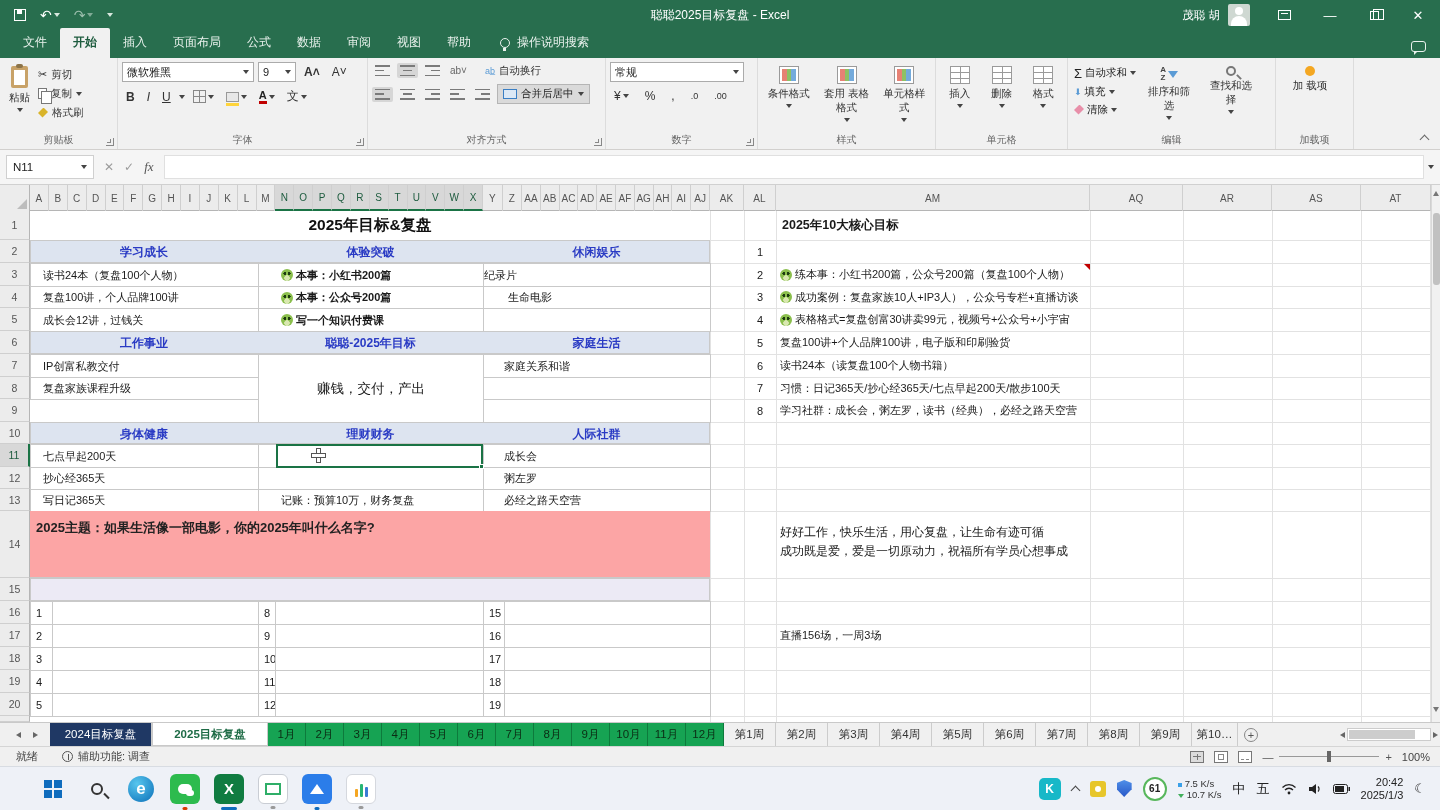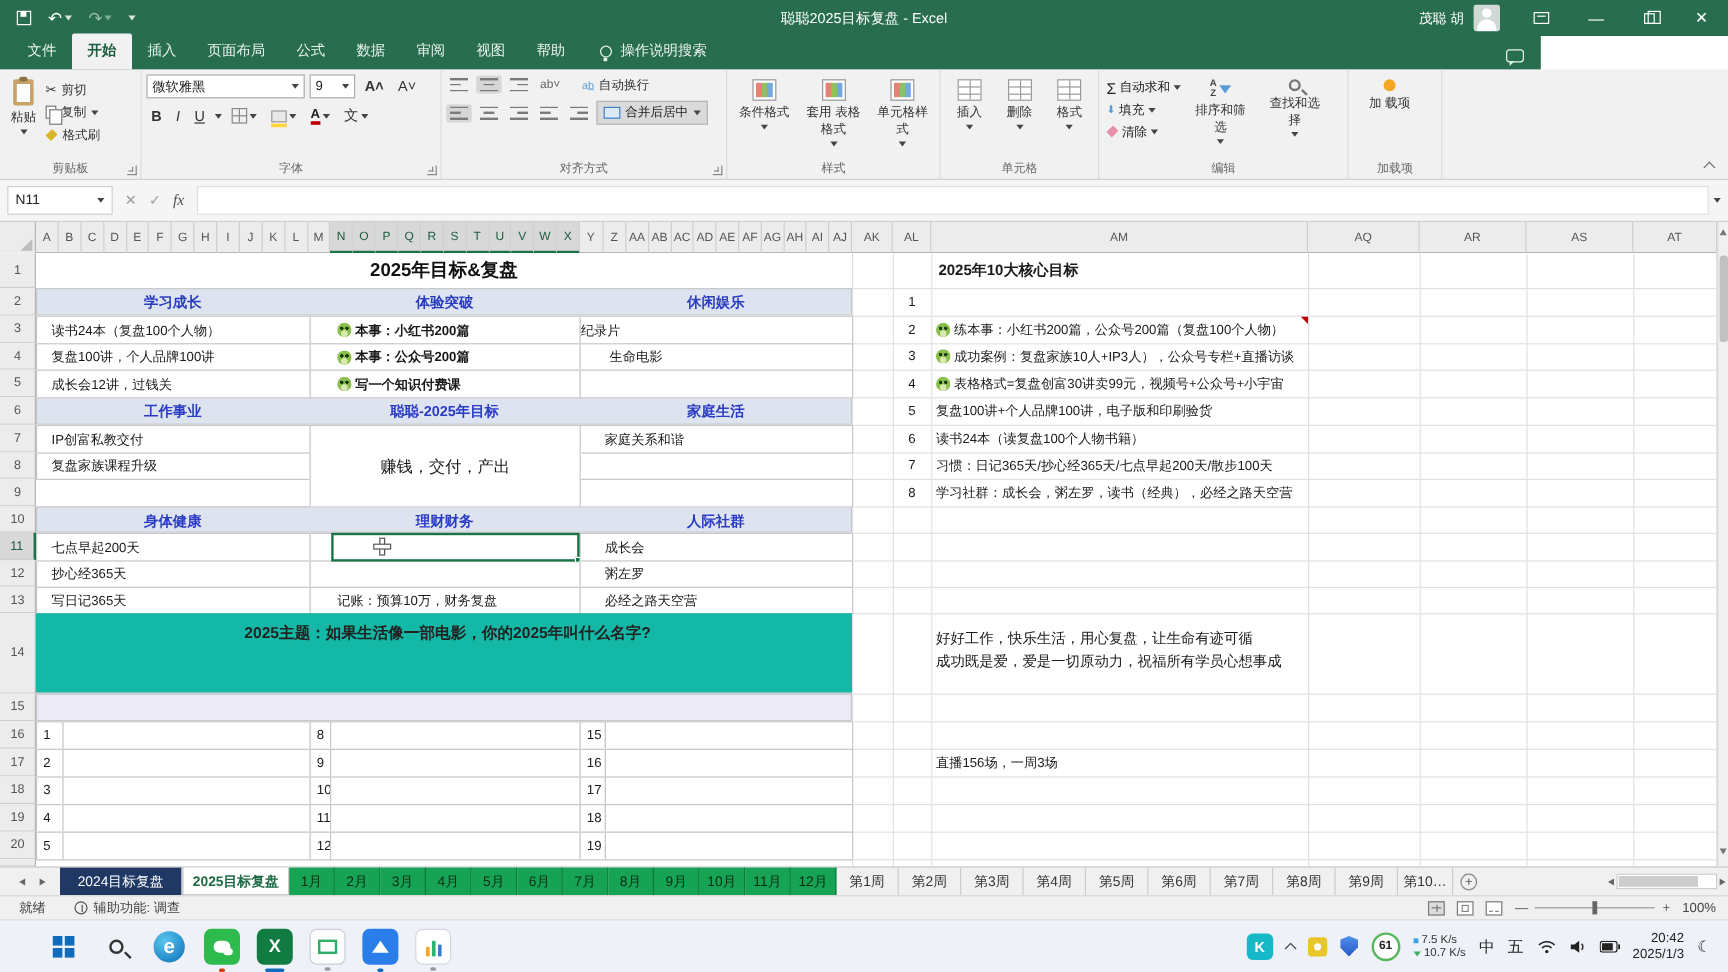--- a/index.html
+++ b/index.html
@@ -22,21 +22,21 @@
   .avatar { width:22px; height:22px; background:#cfd8d2; border-radius:2px; position:relative; margin-right:14px; overflow:hidden; }
   .avatar::before { content:""; position:absolute; top:3px; left:7px; width:8px; height:8px; border-radius:50%; background:#fff; }
   .avatar::after { content:""; position:absolute; top:12px; left:3px; width:16px; height:10px; border-radius:8px 8px 0 0; background:#fff; }
   .winbtn { width:44px; height:30px; display:flex; align-items:center; justify-content:center; color:#fff; font-size:13px; }
   .icon-ribbonopt { width:13px; height:10px; border:1px solid #fff; position:relative; margin-right:4px; }
   .icon-ribbonopt::before { content:""; position:absolute; top:2px; left:2px; right:2px; height:1px; background:#fff; }
   .icon-restore { width:9px; height:9px; border:1px solid #fff; position:relative; }
   .icon-restore::before { content:""; position:absolute; top:-3px; left:2px; width:9px; height:9px; border:1px solid #fff; }
 
   
-  .menubar { position:absolute; top:30px; left:0; width:1284px; height:28px; background:#286e4e; display:flex; align-items:flex-end; }
+  .menubar { position:absolute; top:30px; left:0; width:1440px; height:28px; background:#286e4e; display:flex; align-items:flex-end; }
   .menu-tabs { display:flex; align-items:flex-end; height:28px; padding-left:10px; }
   .mtab { color:#e8f1ec; font-size:12px; padding:6px 13px 7px; cursor:default; }
   .mtab.active { background:#f1f1f1; color:#1e5c3f; font-weight:700; border-radius:2px 2px 0 0; }
   .menu-search { display:flex; align-items:center; gap:7px; color:#eaf2ee; font-size:12px; margin-left:16px; padding-bottom:7px; }
   .bulb { width:10px; height:10px; border:1.5px solid #eaf2ee; border-radius:50%; position:relative; }
   .bulb::after { content:""; position:absolute; left:2px; top:9px; width:3px; height:3px; background:#eaf2ee; }
   .comment-ic { position:absolute; right:14px; bottom:6px; width:15px; height:11px; border:1.5px solid #eaf2ee; border-radius:3px; }
   .comment-ic::after { content:""; position:absolute; left:2px; bottom:-4px; border-left:4px solid #eaf2ee; border-bottom:4px solid transparent; }
 
   
@@ -375,20 +375,38 @@
         <span class="mergebox">
             <span class="ic-merge"></span>
             <span>合并后居中</span>
             <span class="dd"></span>
           </span>
       </div>
       <div class="rlabel">对齐方式</div>
       <span class="launcher"></span>
     </div>
 
+    <div class="rgroup" style="width:152px">
+      <div class="selbox" style="width:134px;margin-bottom:6px">
+          <span>常规</span>
+          <span class="dd"></span>
+        </div>
+      <div class="fontrow" style="gap:8px">
+        <span class="fbtn">
+            <span>¥</span>
+            <span class="dd"></span>
+          </span>
+        <span class="fbtn">%</span>
+        <span class="fbtn">,</span>
+        <span class="fbtn" style="font-size:9px">.0</span>
+        <span class="fbtn" style="font-size:9px">.00</span>
+      </div>
+      <div class="rlabel">数字</div>
+      <span class="launcher"></span>
+    </div>
 
     <div class="rgroup" style="width:178px;display:flex;gap:2px">
       <div class="bigbtn" style="width:56px">
           <span class="ic-grid3"></span>
           <span>条件格式</span>
           <span class="dd"></span>
         </div>
       <div class="bigbtn" style="width:60px">
           <span class="ic-grid3"></span>
           <span>套用 表格格式</span>
@@ -647,21 +665,21 @@
         <div class="tcell" style="left: 30px; top: 278px; width: 229px; height: 23px; padding-left: 12px;">
           <span>写日记365天</span>
         </div>
         <div class="tcell" style="left: 258px; top: 278px; width: 226px; height: 23px; padding-left: 22px;">
           <span>记账：预算10万，财务复盘</span>
         </div>
         <div class="tcell" style="left: 483px; top: 278px; width: 228px; height: 23px; padding-left: 20px;">
           <span>必经之路天空营</span>
         </div>
         <div class="tcell" style="left: 258px; top: 143px; width: 226px; height: 69px; justify-content: center; font-size: 13.5px;">赚钱，交付，产出</div>
-        <div style="position: absolute; left: 30px; top: 300px; width: 680px; height: 67px; background: #14b8a6; border-bottom: 1px solid rgb(201, 201, 201); font-weight: 700; font-size: 13px; padding: 8px 0px 0px 6px; white-space: nowrap; text-align: center;">2025主题：如果生活像一部电影，你的2025年叫什么名字?</div>
+        <div style="position: absolute; left: 30px; top: 300px; width: 680px; height: 67px; background: #fca5a5; border-bottom: 1px solid rgb(201, 201, 201); font-weight: 700; font-size: 13px; padding: 8px 0px 0px 6px; white-space: nowrap;">2025主题：如果生活像一部电影，你的2025年叫什么名字?</div>
         <div class="band" style="left: 30px; top: 367px; width: 680px; height: 23px; background: rgb(236, 234, 245);"></div>
         <div class="bandhdr" style="left: 258px; top: 371px; width: 225px; margin-top: 47px;">2025完成事件复盘汇总</div>
         <div class="tcell" style="left: 30px; top: 390px; width: 23px; height: 24px; padding-left: 5px;">1</div>
         <div class="tcell" style="left: 52px; top: 390px; width: 207px; height: 24px;"></div>
         <div class="tcell" style="left: 258px; top: 390px; width: 18px; height: 24px; padding-left: 5px;">8</div>
         <div class="tcell" style="left: 275px; top: 390px; width: 209px; height: 24px;"></div>
         <div class="tcell" style="left: 483px; top: 390px; width: 22px; height: 24px; padding-left: 5px;">15</div>
         <div class="tcell" style="left: 504px; top: 390px; width: 207px; height: 24px;"></div>
         <div class="tcell" style="left: 30px; top: 413px; width: 23px; height: 24px; padding-left: 5px;">2</div>
         <div class="tcell" style="left: 52px; top: 413px; width: 207px; height: 24px;"></div>
@@ -735,21 +753,21 @@
     </div>
   </div>
 
   <div class="tabbar">
     <div class="tabnav">
       <span class="tri-left"></span>
       <span class="tri-right"></span>
     </div>
     <div style="display:flex;align-items:stretch" id="sheetTabs">
         <div class="stab navy" style="width: 102px;">2024目标复盘</div>
-        <div class="stab active" style="width: 89px;">2025目标复盘</div>
+        <div class="stab active" style="width: 116px;">2025目标复盘</div>
         <div class="stab month" style="width: 38px;">1月</div>
         <div class="stab month" style="width: 38px;">2月</div>
         <div class="stab month" style="width: 38px;">3月</div>
         <div class="stab month" style="width: 38px;">4月</div>
         <div class="stab month" style="width: 38px;">5月</div>
         <div class="stab month" style="width: 38px;">6月</div>
         <div class="stab month" style="width: 38px;">7月</div>
         <div class="stab month" style="width: 38px;">8月</div>
         <div class="stab month" style="width: 38px;">9月</div>
         <div class="stab month" style="width: 38px;">10月</div>

